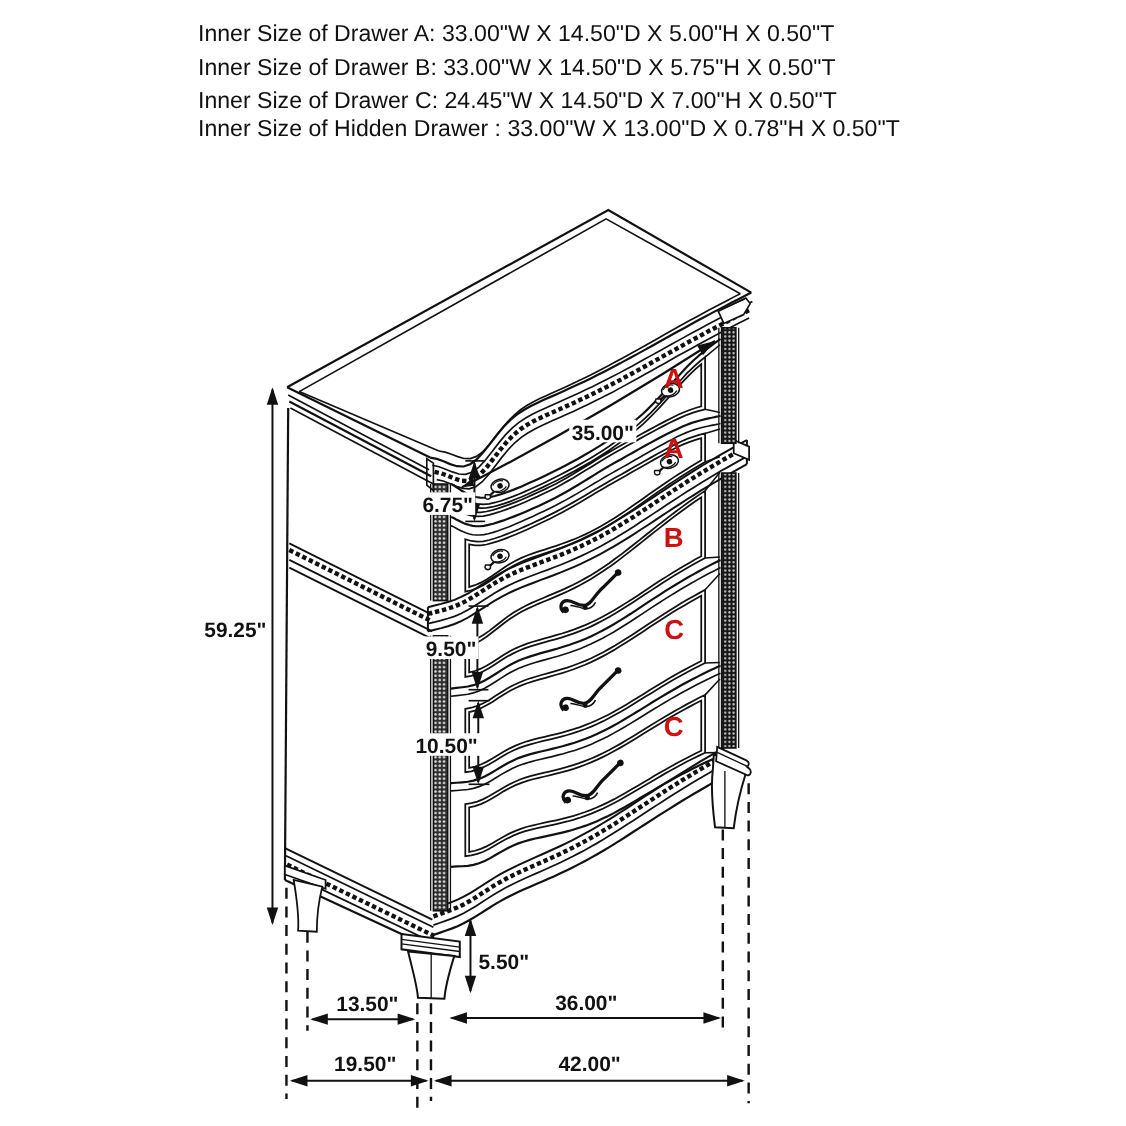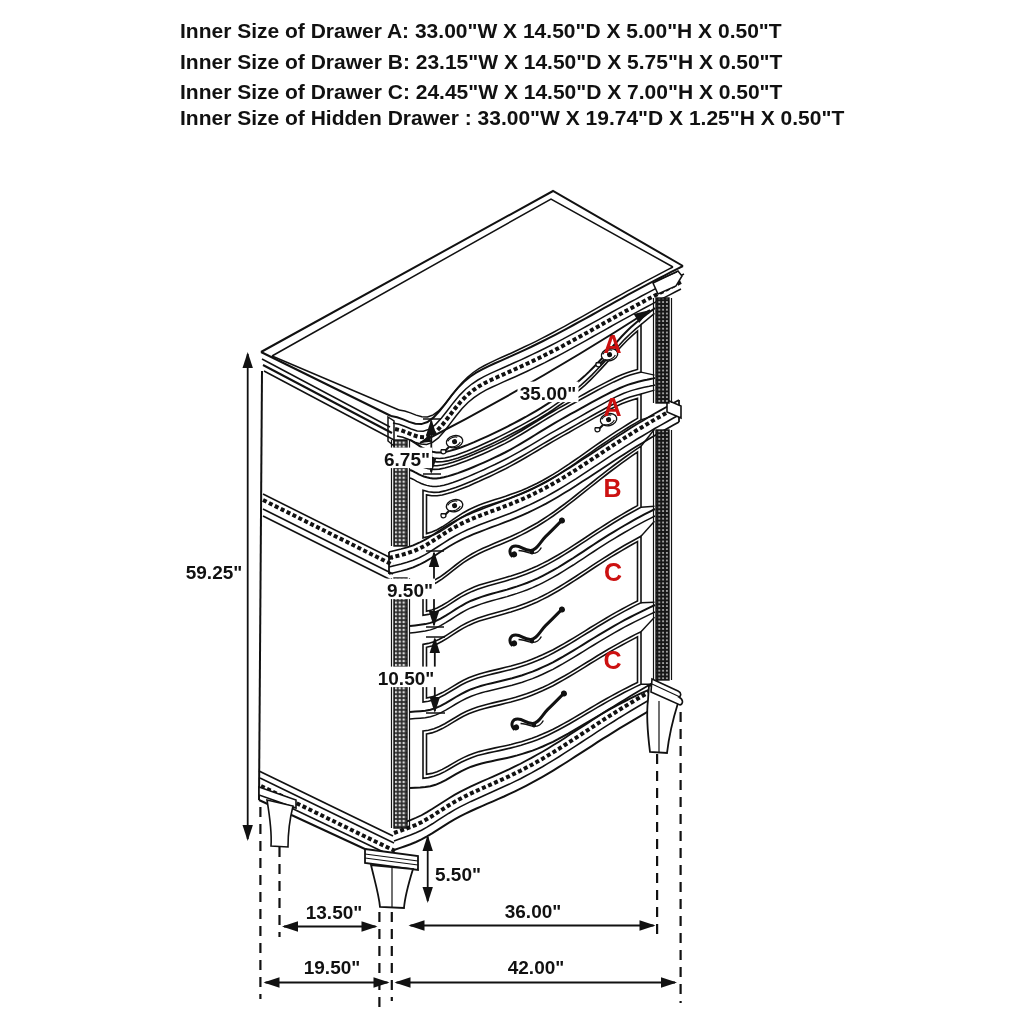--- a/index.html
+++ b/index.html
@@ -1,24 +1,24 @@
 <!DOCTYPE html>
 <html><head>
 <meta charset="utf-8">
 <style>
 html,body{margin:0;padding:0;background:#fff;width:1024px;height:1024px;overflow:hidden;}
 *{font-family:"Liberation Sans",sans-serif;}
-.hdr{position:absolute;left:180px;font-weight:bold;font-size:21px;color:#111;white-space:nowrap;filter:grayscale(1);}
+.hdr{position:absolute;left:180px;font-weight:normal;font-size:21px;color:#111;white-space:nowrap;filter:grayscale(1);}
 </style>
 </head>
 <body>
 <div class="hdr" style="top:18.8px">Inner Size of Drawer A: 33.00"W X 14.50"D X 5.00"H X 0.50"T</div>
-<div class="hdr" style="top:49.5px">Inner Size of Drawer B: 23.15"W X 14.50"D X 5.75"H X 0.50"T</div>
+<div class="hdr" style="top:49.5px">Inner Size of Drawer B: 33.00"W X 14.50"D X 5.75"H X 0.50"T</div>
 <div class="hdr" style="top:80px">Inner Size of Drawer C: 24.45"W X 14.50"D X 7.00"H X 0.50"T</div>
-<div class="hdr" style="top:105.5px">Inner Size of Hidden Drawer : 33.00"W X 19.74"D X 1.25"H X 0.50"T</div>
+<div class="hdr" style="top:105.5px">Inner Size of Hidden Drawer : 33.00"W X 13.00"D X 0.78"H X 0.50"T</div>
 <svg width="1024" height="1024" viewBox="0 0 1024 1024" style="position:absolute;top:0;left:0">
 <defs>
 <pattern id="beads" width="3.8" height="3.8" patternUnits="userSpaceOnUse">
 <rect width="3.8" height="3.8" fill="#161616"></rect>
 <circle cx="1.9" cy="1.9" r="1.05" fill="#c0c0c0"></circle>
 </pattern>
 <pattern id="beadsL" width="3.9" height="3.9" patternUnits="userSpaceOnUse">
 <rect width="3.9" height="3.9" fill="#2e2e2e"></rect>
 <circle cx="1.95" cy="1.95" r="1.25" fill="#d8d8d8"></circle>
 </pattern>

